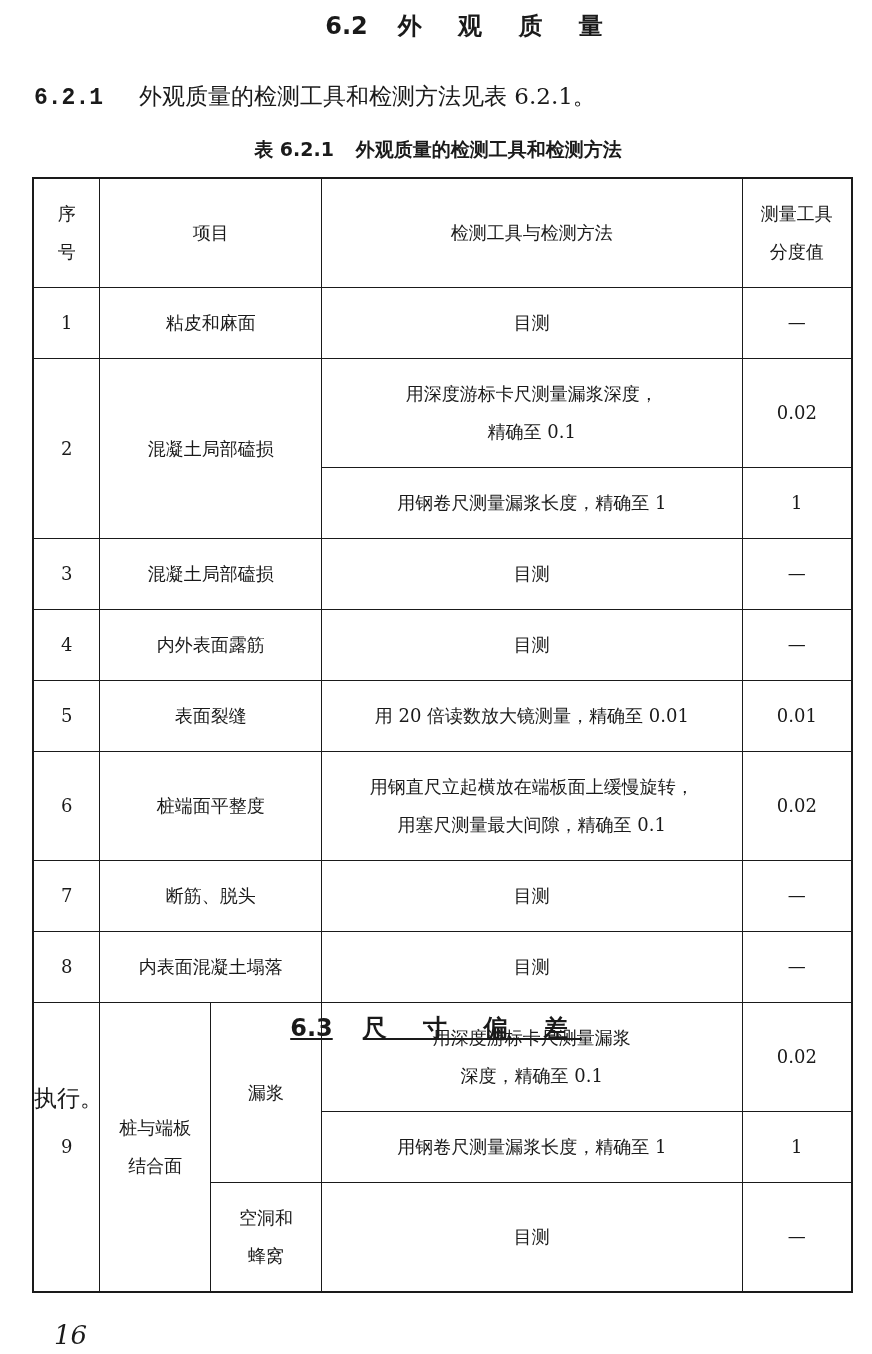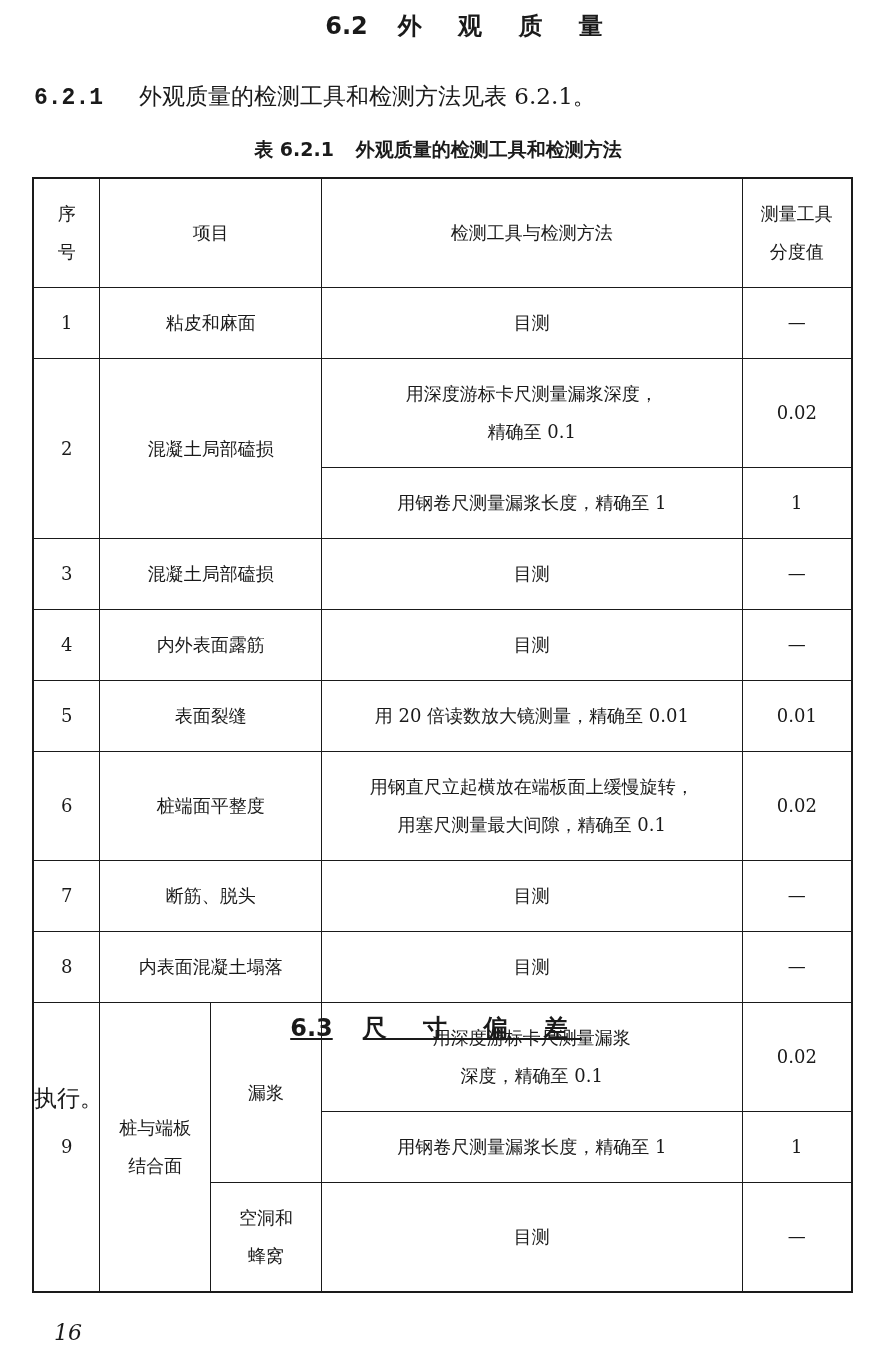--- a/index.html
+++ b/index.html
@@ -12,21 +12,21 @@
   .sec-title .txt { letter-spacing:14px; }
   .clause { left:34px; width:820px; font-size:23px; line-height:44px; }
   .clause .cnum { font-weight:bold; font-family: Liberation Mono, monospace; margin-right:36px; }
   .tcaption { left:0; width:828px; text-align:center; font-weight:bold; font-size:19px;
               font-family: "DejaVu Sans", "Liberation Sans", sans-serif; padding-left: 24px; }
   .tcaption .tnum { margin-right:22px; }
   table.spec { position:absolute; left:32px; top:177px; width:821px; border-collapse:collapse;
                border:2px solid #1a1a1a; font-size:18px; }
   table.spec td { border:1px solid #1a1a1a; text-align:center; vertical-align:middle; padding:16px; line-height:38px; }
   .line { display:block; }
-  .page-num { left:54px; top:1320px; font-size:22px; font-style:italic; }
+  .page-num { left:54px; top:1320px; font-size:26px; font-style:italic; }
 </style>
 </head>
 <body>
 
 <div class="abs sec-title" style="top:10px;padding-left:35px;">
   <span class="num">6.2</span><span class="txt">外 观 质 量</span>
 </div>
 
 <div class="abs clause" style="top:74px;">
   <span class="cnum">6.2.1</span><span>外观质量的检测工具和检测方法见表 6.2.1。</span>

